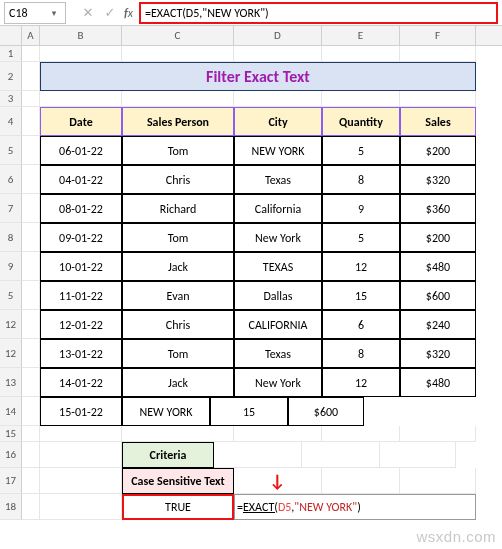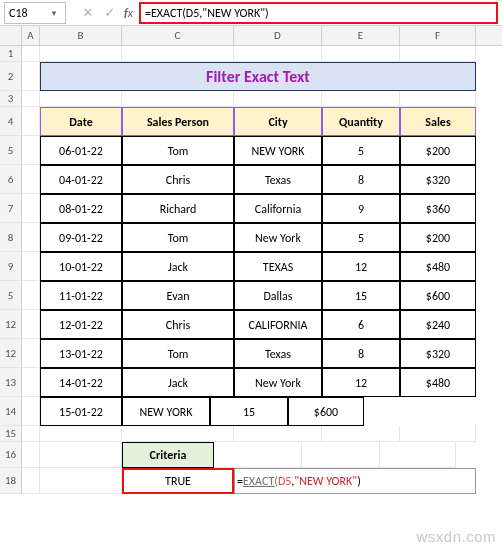--- a/index.html
+++ b/index.html
@@ -101,21 +101,21 @@
   }
   .red-arrow {
     color:#e11; font-size:18px; font-weight:bold;
   }
   .inline-formula {
     font-size:12px;
     justify-content:flex-start;
     padding-left:2px;
   }
   .inline-formula .eq { color:#000; }
-  .inline-formula .fn { color:#737373;text-decoration:underline; }
+  .inline-formula .fn { color:#000000;text-decoration:underline; }
   .inline-formula .ref { color:#ef4444; }
   .inline-formula .str { color:#c02828; }
   .watermark {
     position:absolute;
     right:6px;
     bottom:4px;
     font-size:15px;
     color:#c9c9c9;
     font-family: Arial, sans-serif;
     letter-spacing:0.5px;
@@ -297,20 +297,31 @@
   <div class="row">
     <div class="rownum">16</div>
     <div class="cell wA"></div>
     <div class="cell wB"></div>
     <div class="cell crit-hdr">Criteria</div>
     <div class="cell wD"></div>
     <div class="cell wE"></div>
     <div class="cell wF"></div>
   </div>
 
+  <div class="row">
+    <div class="rownum">17</div>
+    <div class="cell wA"></div>
+    <div class="cell wB"></div>
+    <div class="cell crit-pink">Case Sensitive Text</div>
+    <div class="cell wD">
+      <span class="red-arrow">↓</span>
+    </div>
+    <div class="cell wE"></div>
+    <div class="cell wF"></div>
+  </div>
 
   <div class="row">
     <div class="rownum">18</div>
     <div class="cell wA"></div>
     <div class="cell wB"></div>
     <div class="cell crit-val">
       <span>TRUE</span>
     </div>
     <div class="cell inline-formula" style="width:242px;border:1px solid #999;">
       <span class="eq">=</span>

